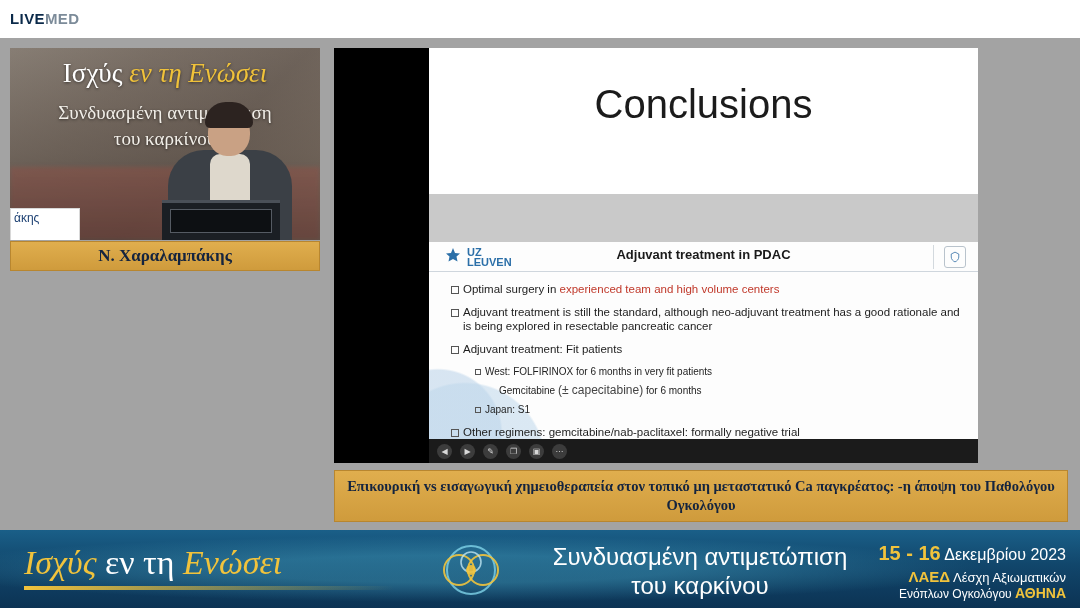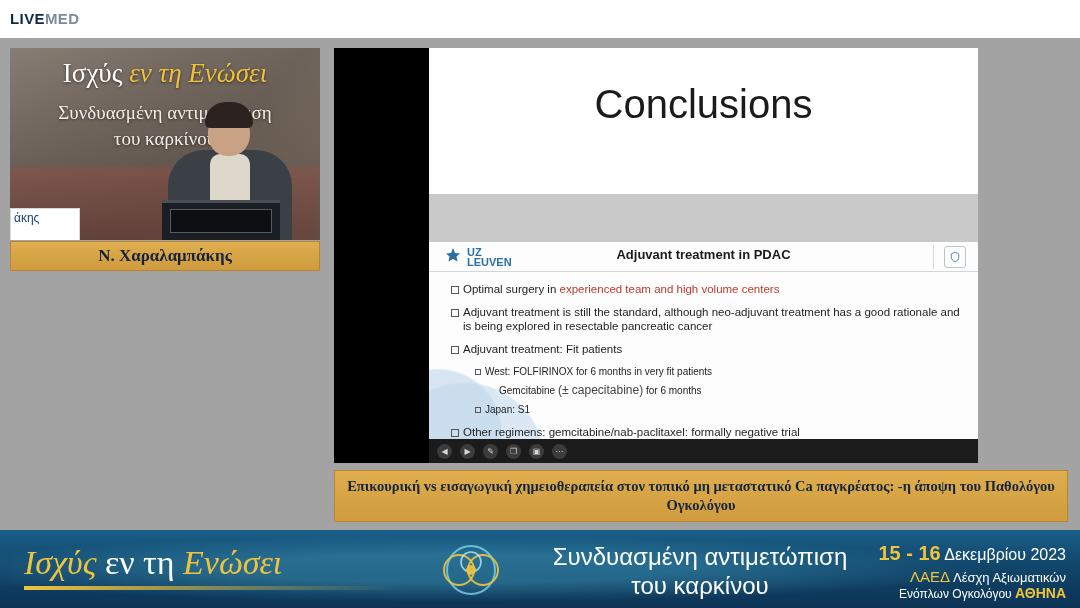--- a/index.html
+++ b/index.html
@@ -225,21 +225,21 @@
     text-align: center; color: #ffffff;
     font-family: "Liberation Sans", sans-serif;
     font-size: 24px; line-height: 29px;
   }
   .bn-right {
     position: absolute; right: 14px; top: 12px; text-align: right; color: #ffffff;
   }
   .bn-date { font-size: 16px; }
   .bn-date .big { color: #f1c33c; font-size: 20px; font-weight: bold; }
   .bn-org { font-size: 13px; margin-top: 3px; }
-  .bn-org .laed { color: #f1c33c; font-size: 15px; font-weight: normal; }
+  .bn-org .laed { color: #f1c33c; font-size: 15px; font-weight: bold; }
   .bn-org2 { font-size: 12px; }
   .bn-org2 .athina { color: #f1c33c; font-weight: bold; font-size: 14px; }
 </style>
 </head>
 <body>
 
 <div id="root">
 
   <div class="topbar">
     <div class="logo">

